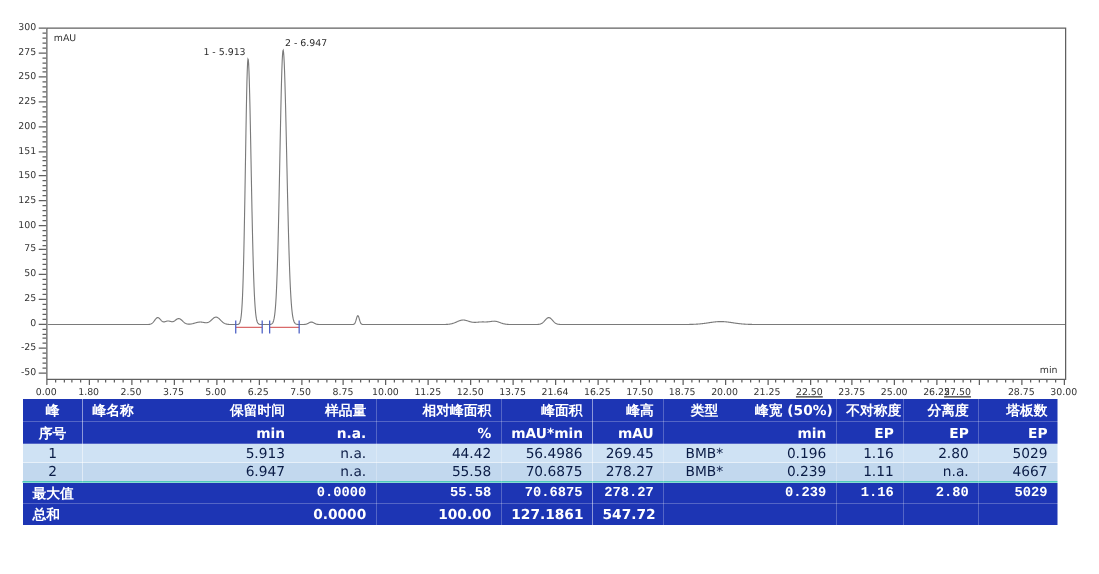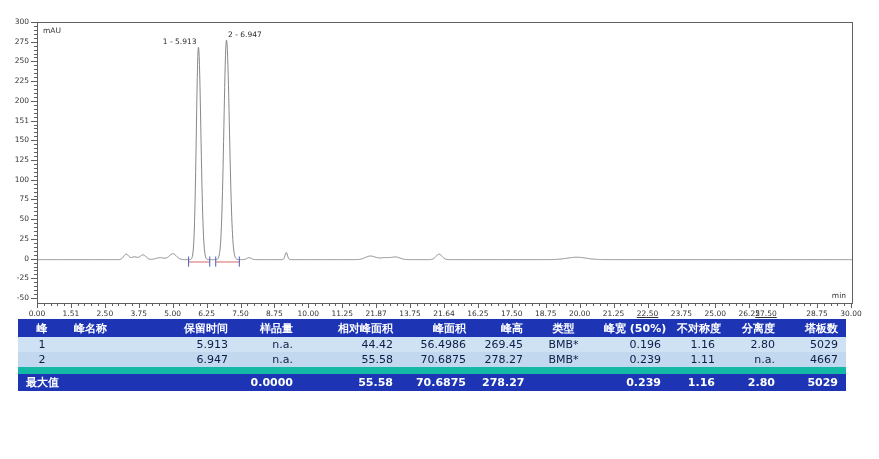--- a/index.html
+++ b/index.html
@@ -27,21 +27,21 @@
 
   
   .table-wrap { position:absolute; left:18px; top:319px; }
   table { border-collapse:collapse; table-layout:fixed; width:828px; }
   th, td { padding:0 8px; overflow:hidden; white-space:nowrap; font-size:11px; }
   thead th { background:#1d35b4; color:#ffffff; font-weight:bold; height:18px; }
   tbody td { color:#0b1c46; height:15px; }
   tr.row-a td { background:#cfe2f4; }
   tr.row-b td { background:#c2d8ee; }
   tr.sum td { background:#1d35b4; color:#ffffff; font-weight:bold; height:17px; }
-  tr.sum-first td { border-top:7px solid #14b8a6; }
+  tr.sum-first td { border-top:1px solid #14b8a6;font-family:Liberation Mono, monospace; }
 </style>
 </head>
 <body>
 
 <div class="screen">
 
 
   <div class="plot-frame">
     <svg id="plot-svg" width="814" height="280" viewBox="0 0 814 280">
         <polyline points="0.00,236.62 0.27,236.62 0.54,236.62 0.81,236.62 1.09,236.62 1.36,236.62 1.63,236.62 1.90,236.62 2.17,236.62 2.44,236.62 2.71,236.62 2.98,236.62 3.26,236.62 3.53,236.62 3.80,236.62 4.07,236.62 4.34,236.62 4.61,236.62 4.88,236.62 5.16,236.62 5.43,236.62 5.70,236.62 5.97,236.62 6.24,236.62 6.51,236.62 6.78,236.62 7.05,236.62 7.33,236.62 7.60,236.62 7.87,236.62 8.14,236.62 8.41,236.62 8.68,236.62 8.95,236.62 9.23,236.62 9.50,236.62 9.77,236.62 10.04,236.62 10.31,236.62 10.58,236.62 10.85,236.62 11.12,236.62 11.40,236.62 11.67,236.62 11.94,236.62 12.21,236.62 12.48,236.62 12.75,236.62 13.02,236.62 13.30,236.62 13.57,236.62 13.84,236.62 14.11,236.62 14.38,236.62 14.65,236.62 14.92,236.62 15.19,236.62 15.47,236.62 15.74,236.62 16.01,236.62 16.28,236.62 16.55,236.62 16.82,236.62 17.09,236.62 17.37,236.62 17.64,236.62 17.91,236.62 18.18,236.62 18.45,236.62 18.72,236.62 18.99,236.62 19.26,236.62 19.54,236.62 19.81,236.62 20.08,236.62 20.35,236.62 20.62,236.62 20.89,236.62 21.16,236.62 21.44,236.62 21.71,236.62 21.98,236.62 22.25,236.62 22.52,236.62 22.79,236.62 23.06,236.62 23.33,236.62 23.61,236.62 23.88,236.62 24.15,236.62 24.42,236.62 24.69,236.62 24.96,236.62 25.23,236.62 25.51,236.62 25.78,236.62 26.05,236.62 26.32,236.62 26.59,236.62 26.86,236.62 27.13,236.62 27.40,236.62 27.68,236.62 27.95,236.62 28.22,236.62 28.49,236.62 28.76,236.62 29.03,236.62 29.30,236.62 29.58,236.62 29.85,236.62 30.12,236.62 30.39,236.62 30.66,236.62 30.93,236.62 31.20,236.62 31.47,236.62 31.75,236.62 32.02,236.62 32.29,236.62 32.56,236.62 32.83,236.62 33.10,236.62 33.37,236.62 33.65,236.62 33.92,236.62 34.19,236.62 34.46,236.62 34.73,236.62 35.00,236.62 35.27,236.62 35.54,236.62 35.82,236.62 36.09,236.62 36.36,236.62 36.63,236.62 36.90,236.62 37.17,236.62 37.44,236.62 37.72,236.62 37.99,236.62 38.26,236.62 38.53,236.62 38.80,236.62 39.07,236.62 39.34,236.62 39.61,236.62 39.89,236.62 40.16,236.62 40.43,236.62 40.70,236.62 40.97,236.62 41.24,236.62 41.51,236.62 41.79,236.62 42.06,236.62 42.33,236.62 42.60,236.62 42.87,236.62 43.14,236.62 43.41,236.62 43.68,236.62 43.96,236.62 44.23,236.62 44.50,236.62 44.77,236.62 45.04,236.62 45.31,236.62 45.58,236.62 45.86,236.62 46.13,236.62 46.40,236.62 46.67,236.62 46.94,236.62 47.21,236.62 47.48,236.62 47.75,236.62 48.03,236.62 48.30,236.62 48.57,236.62 48.84,236.62 49.11,236.62 49.38,236.62 49.65,236.62 49.93,236.62 50.20,236.62 50.47,236.62 50.74,236.62 51.01,236.62 51.28,236.62 51.55,236.62 51.82,236.62 52.10,236.62 52.37,236.62 52.64,236.62 52.91,236.62 53.18,236.62 53.45,236.62 53.72,236.62 54.00,236.62 54.27,236.62 54.54,236.62 54.81,236.62 55.08,236.62 55.35,236.62 55.62,236.62 55.89,236.62 56.17,236.62 56.44,236.62 56.71,236.62 56.98,236.62 57.25,236.62 57.52,236.62 57.79,236.62 58.07,236.62 58.34,236.62 58.61,236.62 58.88,236.62 59.15,236.62 59.42,236.62 59.69,236.62 59.96,236.62 60.24,236.62 60.51,236.62 60.78,236.62 61.05,236.62 61.32,236.62 61.59,236.62 61.86,236.62 62.14,236.62 62.41,236.62 62.68,236.62 62.95,236.62 63.22,236.62 63.49,236.62 63.76,236.62 64.03,236.62 64.31,236.62 64.58,236.62 64.85,236.62 65.12,236.62 65.39,236.62 65.66,236.62 65.93,236.62 66.21,236.62 66.48,236.62 66.75,236.62 67.02,236.62 67.29,236.62 67.56,236.62 67.83,236.62 68.10,236.62 68.38,236.62 68.65,236.62 68.92,236.62 69.19,236.62 69.46,236.62 69.73,236.62 70.00,236.62 70.28,236.62 70.55,236.62 70.82,236.62 71.09,236.62 71.36,236.62 71.63,236.62 71.90,236.62 72.17,236.62 72.45,236.62 72.72,236.62 72.99,236.62 73.26,236.62 73.53,236.62 73.80,236.62 74.07,236.62 74.35,236.62 74.62,236.62 74.89,236.62 75.16,236.62 75.43,236.62 75.70,236.62 75.97,236.62 76.24,236.62 76.52,236.62 76.79,236.62 77.06,236.62 77.33,236.62 77.60,236.62 77.87,236.62 78.14,236.62 78.42,236.62 78.69,236.62 78.96,236.62 79.23,236.61 79.50,236.61 79.77,236.61 80.04,236.60 80.31,236.59 80.59,236.58 80.86,236.56 81.13,236.53 81.40,236.50 81.67,236.46 81.94,236.41 82.21,236.34 82.49,236.26 82.76,236.15 83.03,236.03 83.30,235.87 83.57,235.69 83.84,235.48 84.11,235.24 84.38,234.97 84.66,234.67 84.93,234.35 85.20,234.00 85.47,233.64 85.74,233.27 86.01,232.90 86.28,232.54 86.56,232.19 86.83,231.88 87.10,231.61 87.37,231.39 87.64,231.22 87.91,231.11 88.18,231.07 88.45,231.09 88.73,231.18 89.00,231.32 89.27,231.52 89.54,231.77 89.81,232.04 90.08,232.34 90.35,232.65 90.63,232.97 90.90,233.27 91.17,233.55 91.44,233.80 91.71,234.02 91.98,234.21 92.25,234.35 92.52,234.45 92.80,234.51 93.07,234.53 93.34,234.52 93.61,234.47 93.88,234.41 94.15,234.33 94.42,234.24 94.70,234.14 94.97,234.05 95.24,233.96 95.51,233.89 95.78,233.83 96.05,233.79 96.32,233.77 96.59,233.77 96.87,233.79 97.14,233.83 97.41,233.88 97.68,233.95 97.95,234.02 98.22,234.10 98.49,234.18 98.77,234.25 99.04,234.30 99.31,234.35 99.58,234.37 99.85,234.37 100.12,234.34 100.39,234.29 100.66,234.21 100.94,234.10 101.21,233.97 101.48,233.81 101.75,233.64 102.02,233.45 102.29,233.24 102.56,233.04 102.84,232.83 103.11,232.63 103.38,232.45 103.65,232.28 103.92,232.14 104.19,232.02 104.46,231.93 104.73,231.88 105.01,231.87 105.28,231.89 105.55,231.96 105.82,232.05 106.09,232.18 106.36,232.35 106.63,232.54 106.91,232.75 107.18,232.98 107.45,233.23 107.72,233.48 107.99,233.74 108.26,234.00 108.53,234.26 108.80,234.50 109.08,234.74 109.35,234.96 109.62,235.17 109.89,235.36 110.16,235.53 110.43,235.68 110.70,235.82 110.98,235.93 111.25,236.03 111.52,236.11 111.79,236.18 112.06,236.24 112.33,236.28 112.60,236.30 112.87,236.32 113.15,236.33 113.42,236.33 113.69,236.32 113.96,236.30 114.23,236.28 114.50,236.24 114.77,236.21 115.05,236.16 115.32,236.12 115.59,236.06 115.86,236.00 116.13,235.94 116.40,235.88 116.67,235.81 116.94,235.73 117.22,235.66 117.49,235.58 117.76,235.50 118.03,235.42 118.30,235.34 118.57,235.26 118.84,235.19 119.12,235.11 119.39,235.04 119.66,234.97 119.93,234.91 120.20,234.85 120.47,234.80 120.74,234.75 121.01,234.71 121.29,234.68 121.56,234.66 121.83,234.65 122.10,234.64 122.37,234.64 122.64,234.65 122.91,234.67 123.19,234.69 123.46,234.72 123.73,234.76 124.00,234.80 124.27,234.84 124.54,234.89 124.81,234.94 125.08,234.98 125.36,235.03 125.63,235.07 125.90,235.11 126.17,235.14 126.44,235.16 126.71,235.17 126.98,235.17 127.26,235.15 127.53,235.12 127.80,235.08 128.07,235.02 128.34,234.93 128.61,234.83 128.88,234.72 129.15,234.58 129.43,234.42 129.70,234.24 129.97,234.05 130.24,233.84 130.51,233.61 130.78,233.38 131.05,233.13 131.33,232.88 131.60,232.63 131.87,232.37 132.14,232.13 132.41,231.89 132.68,231.66 132.95,231.45 133.22,231.25 133.50,231.09 133.77,230.95 134.04,230.83 134.31,230.75 134.58,230.70 134.85,230.69 135.12,230.71 135.40,230.76 135.67,230.85 135.94,230.97 136.21,231.12 136.48,231.30 136.75,231.50 137.02,231.72 137.29,231.96 137.57,232.22 137.84,232.48 138.11,232.76 138.38,233.03 138.65,233.31 138.92,233.58 139.19,233.85 139.47,234.10 139.74,234.35 140.01,234.59 140.28,234.81 140.55,235.02 140.82,235.21 141.09,235.38 141.36,235.54 141.64,235.69 141.91,235.82 142.18,235.94 142.45,236.04 142.72,236.13 142.99,236.21 143.26,236.28 143.54,236.33 143.81,236.38 144.08,236.43 144.35,236.46 144.62,236.49 144.89,236.52 145.16,236.54 145.43,236.55 145.71,236.57 145.98,236.58 146.25,236.59 146.52,236.59 146.79,236.60 147.06,236.60 147.33,236.61 147.61,236.61 147.88,236.61 148.15,236.61 148.42,236.62 148.69,236.62 148.96,236.62 149.23,236.62 149.50,236.62 149.78,236.62 150.05,236.62 150.32,236.62 150.59,236.62 150.86,236.61 151.13,236.61 151.40,236.60 151.68,236.59 151.95,236.56 152.22,236.53 152.49,236.47 152.76,236.37 153.03,236.22 153.30,235.99 153.57,235.65 153.85,235.15 154.12,234.42 154.39,233.39 154.66,231.96 154.93,230.00 155.20,227.38 155.47,223.94 155.75,219.51 156.02,213.92 156.29,207.00 156.56,198.62 156.83,188.68 157.10,177.15 157.37,164.08 157.64,149.61 157.92,134.01 158.19,117.62 158.46,100.92 158.73,84.46 159.00,68.85 159.27,54.73 159.54,42.71 159.82,33.35 160.09,27.10 160.36,24.26 160.63,24.75 160.90,27.90 161.17,33.57 161.44,41.54 161.71,51.53 161.99,63.19 162.26,76.13 162.53,89.96 162.80,104.26 163.07,118.65 163.34,132.78 163.61,146.36 163.89,159.14 164.16,170.94 164.43,181.63 164.70,191.15 164.97,199.49 165.24,206.68 165.51,212.78 165.78,217.87 166.06,222.06 166.33,225.45 166.60,228.16 166.87,230.29 167.14,231.94 167.41,233.21 167.68,234.16 167.96,234.87 168.23,235.39 168.50,235.77 168.77,236.04 169.04,236.22 169.31,236.36 169.58,236.45 169.85,236.51 170.13,236.55 170.40,236.57 170.67,236.59 170.94,236.60 171.21,236.61 171.48,236.61 171.75,236.62 172.03,236.62 172.30,236.62 172.57,236.62 172.84,236.62 173.11,236.62 173.38,236.62 173.65,236.62 173.92,236.62 174.20,236.62 174.47,236.62 174.74,236.62 175.01,236.62 175.28,236.62 175.55,236.62 175.82,236.62 176.10,236.62 176.37,236.62 176.64,236.61 176.91,236.61 177.18,236.60 177.45,236.59 177.72,236.58 177.99,236.55 178.27,236.52 178.54,236.47 178.81,236.40 179.08,236.29 179.35,236.14 179.62,235.94 179.89,235.66 180.17,235.27 180.44,234.75 180.71,234.06 180.98,233.14 181.25,231.96 181.52,230.43 181.79,228.49 182.06,226.06 182.34,223.06 182.61,219.38 182.88,214.94 183.15,209.65 183.42,203.43 183.69,196.22 183.96,187.97 184.24,178.67 184.51,168.32 184.78,157.00 185.05,144.79 185.32,131.85 185.59,118.38 185.86,104.60 186.13,90.80 186.41,77.29 186.68,64.40 186.95,52.47 187.22,41.83 187.49,32.79 187.76,25.62 188.03,20.54 188.31,17.72 188.58,17.23 188.85,18.76 189.12,22.17 189.39,27.37 189.66,34.23 189.93,42.57 190.20,52.20 190.48,62.87 190.75,74.36 191.02,86.41 191.29,98.78 191.56,111.24 191.83,123.56 192.10,135.57 192.38,147.08 192.65,157.98 192.92,168.16 193.19,177.54 193.46,186.07 193.73,193.76 194.00,200.59 194.27,206.60 194.55,211.82 194.82,216.32 195.09,220.14 195.36,223.36 195.63,226.05 195.90,228.26 196.17,230.07 196.45,231.53 196.72,232.70 196.99,233.63 197.26,234.36 197.53,234.92 197.80,235.36 198.07,235.69 198.34,235.94 198.62,236.13 198.89,236.27 199.16,236.37 199.43,236.44 199.70,236.50 199.97,236.53 200.24,236.56 200.52,236.58 200.79,236.59 201.06,236.60 201.33,236.61 201.60,236.61 201.87,236.61 202.14,236.62 202.41,236.62 202.69,236.62 202.96,236.62 203.23,236.62 203.50,236.62 203.77,236.61 204.04,236.61 204.31,236.60 204.59,236.60 204.86,236.59 205.13,236.57 205.40,236.56 205.67,236.53 205.94,236.50 206.21,236.46 206.48,236.41 206.76,236.35 207.03,236.28 207.30,236.19 207.57,236.09 207.84,235.98 208.11,235.85 208.38,235.72 208.66,235.57 208.93,235.42 209.20,235.28 209.47,235.13 209.74,235.00 210.01,234.88 210.28,234.78 210.55,234.71 210.83,234.66 211.10,234.65 211.37,234.66 211.64,234.71 211.91,234.78 212.18,234.88 212.45,235.00 212.73,235.13 213.00,235.28 213.27,235.42 213.54,235.57 213.81,235.72 214.08,235.85 214.35,235.98 214.62,236.09 214.90,236.19 215.17,236.28 215.44,236.35 215.71,236.41 215.98,236.46 216.25,236.50 216.52,236.53 216.80,236.56 217.07,236.57 217.34,236.59 217.61,236.60 217.88,236.60 218.15,236.61 218.42,236.61 218.69,236.62 218.97,236.62 219.24,236.62 219.51,236.62 219.78,236.62 220.05,236.62 220.32,236.62 220.59,236.62 220.87,236.62 221.14,236.62 221.41,236.62 221.68,236.62 221.95,236.62 222.22,236.62 222.49,236.62 222.76,236.62 223.04,236.62 223.31,236.62 223.58,236.62 223.85,236.62 224.12,236.62 224.39,236.62 224.66,236.62 224.94,236.62 225.21,236.62 225.48,236.62 225.75,236.62 226.02,236.62 226.29,236.62 226.56,236.62 226.83,236.62 227.11,236.62 227.38,236.62 227.65,236.62 227.92,236.62 228.19,236.62 228.46,236.62 228.73,236.62 229.01,236.62 229.28,236.62 229.55,236.62 229.82,236.62 230.09,236.62 230.36,236.62 230.63,236.62 230.90,236.62 231.18,236.62 231.45,236.62 231.72,236.62 231.99,236.62 232.26,236.62 232.53,236.62 232.80,236.62 233.08,236.62 233.35,236.62 233.62,236.62 233.89,236.62 234.16,236.62 234.43,236.62 234.70,236.62 234.97,236.62 235.25,236.62 235.52,236.62 235.79,236.62 236.06,236.62 236.33,236.62 236.60,236.62 236.87,236.62 237.15,236.62 237.42,236.62 237.69,236.62 237.96,236.62 238.23,236.62 238.50,236.62 238.77,236.62 239.04,236.62 239.32,236.62 239.59,236.62 239.86,236.62 240.13,236.62 240.40,236.62 240.67,236.62 240.94,236.62 241.22,236.62 241.49,236.62 241.76,236.62 242.03,236.62 242.30,236.62 242.57,236.62 242.84,236.62 243.11,236.62 243.39,236.62 243.66,236.61 243.93,236.61 244.20,236.59 244.47,236.56 244.74,236.51 245.01,236.42 245.29,236.26 245.56,236.02 245.83,235.66 246.10,235.16 246.37,234.50 246.64,233.70 246.91,232.79 247.18,231.84 247.46,230.94 247.73,230.19 248.00,229.69 248.27,229.52 248.54,229.69 248.81,230.19 249.08,230.94 249.36,231.84 249.63,232.79 249.90,233.70 250.17,234.50 250.44,235.16 250.71,235.66 250.98,236.02 251.25,236.26 251.53,236.42 251.80,236.51 252.07,236.56 252.34,236.59 252.61,236.61 252.88,236.61 253.15,236.62 253.43,236.62 253.70,236.62 253.97,236.62 254.24,236.62 254.51,236.62 254.78,236.62 255.05,236.62 255.32,236.62 255.60,236.62 255.87,236.62 256.14,236.62 256.41,236.62 256.68,236.62 256.95,236.62 257.22,236.62 257.50,236.62 257.77,236.62 258.04,236.62 258.31,236.62 258.58,236.62 258.85,236.62 259.12,236.62 259.39,236.62 259.67,236.62 259.94,236.62 260.21,236.62 260.48,236.62 260.75,236.62 261.02,236.62 261.29,236.62 261.57,236.62 261.84,236.62 262.11,236.62 262.38,236.62 262.65,236.62 262.92,236.62 263.19,236.62 263.46,236.62 263.74,236.62 264.01,236.62 264.28,236.62 264.55,236.62 264.82,236.62 265.09,236.62 265.36,236.62 265.64,236.62 265.91,236.62 266.18,236.62 266.45,236.62 266.72,236.62 266.99,236.62 267.26,236.62 267.53,236.62 267.81,236.62 268.08,236.62 268.35,236.62 268.62,236.62 268.89,236.62 269.16,236.62 269.43,236.62 269.71,236.62 269.98,236.62 270.25,236.62 270.52,236.62 270.79,236.62 271.06,236.62 271.33,236.62 271.60,236.62 271.88,236.62 272.15,236.62 272.42,236.62 272.69,236.62 272.96,236.62 273.23,236.62 273.50,236.62 273.78,236.62 274.05,236.62 274.32,236.62 274.59,236.62 274.86,236.62 275.13,236.62 275.40,236.62 275.67,236.62 275.95,236.62 276.22,236.62 276.49,236.62 276.76,236.62 277.03,236.62 277.30,236.62 277.57,236.62 277.85,236.62 278.12,236.62 278.39,236.62 278.66,236.62 278.93,236.62 279.20,236.62 279.47,236.62 279.74,236.62 280.02,236.62 280.29,236.62 280.56,236.62 280.83,236.62 281.10,236.62 281.37,236.62 281.64,236.62 281.92,236.62 282.19,236.62 282.46,236.62 282.73,236.62 283.00,236.62 283.27,236.62 283.54,236.62 283.81,236.62 284.09,236.62 284.36,236.62 284.63,236.62 284.90,236.62 285.17,236.62 285.44,236.62 285.71,236.62 285.99,236.62 286.26,236.62 286.53,236.62 286.80,236.62 287.07,236.62 287.34,236.62 287.61,236.62 287.88,236.62 288.16,236.62 288.43,236.62 288.70,236.62 288.97,236.62 289.24,236.62 289.51,236.62 289.78,236.62 290.06,236.62 290.33,236.62 290.60,236.62 290.87,236.62 291.14,236.62 291.41,236.62 291.68,236.62 291.95,236.62 292.23,236.62 292.50,236.62 292.77,236.62 293.04,236.62 293.31,236.62 293.58,236.62 293.85,236.62 294.13,236.62 294.40,236.62 294.67,236.62 294.94,236.62 295.21,236.62 295.48,236.62 295.75,236.62 296.02,236.62 296.30,236.62 296.57,236.62 296.84,236.62 297.11,236.62 297.38,236.62 297.65,236.62 297.92,236.62 298.20,236.62 298.47,236.62 298.74,236.62 299.01,236.62 299.28,236.62 299.55,236.62 299.82,236.62 300.09,236.62 300.37,236.62 300.64,236.62 300.91,236.62 301.18,236.62 301.45,236.62 301.72,236.62 301.99,236.62 302.27,236.62 302.54,236.62 302.81,236.62 303.08,236.62 303.35,236.62 303.62,236.62 303.89,236.62 304.16,236.62 304.44,236.62 304.71,236.62 304.98,236.62 305.25,236.62 305.52,236.62 305.79,236.62 306.06,236.62 306.34,236.62 306.61,236.62 306.88,236.62 307.15,236.62 307.42,236.62 307.69,236.62 307.96,236.62 308.23,236.62 308.51,236.62 308.78,236.62 309.05,236.62 309.32,236.62 309.59,236.62 309.86,236.62 310.13,236.62 310.41,236.62 310.68,236.62 310.95,236.62 311.22,236.62 311.49,236.62 311.76,236.62 312.03,236.62 312.30,236.62 312.58,236.62 312.85,236.62 313.12,236.62 313.39,236.62 313.66,236.62 313.93,236.62 314.20,236.62 314.48,236.62 314.75,236.61 315.02,236.61 315.29,236.61 315.56,236.61 315.83,236.61 316.10,236.61 316.37,236.60 316.65,236.60 316.92,236.60 317.19,236.59 317.46,236.59 317.73,236.58 318.00,236.57 318.27,236.57 318.55,236.56 318.82,236.54 319.09,236.53 319.36,236.52 319.63,236.50 319.90,236.48 320.17,236.46 320.44,236.44 320.72,236.42 320.99,236.39 321.26,236.35 321.53,236.32 321.80,236.28 322.07,236.24 322.34,236.19 322.62,236.14 322.89,236.08 323.16,236.02 323.43,235.96 323.70,235.89 323.97,235.81 324.24,235.73 324.51,235.65 324.79,235.56 325.06,235.47 325.33,235.37 325.60,235.27 325.87,235.16 326.14,235.05 326.41,234.94 326.69,234.82 326.96,234.70 327.23,234.58 327.50,234.46 327.77,234.34 328.04,234.23 328.31,234.11 328.58,233.99 328.86,233.88 329.13,233.77 329.40,233.67 329.67,233.57 329.94,233.48 330.21,233.39 330.48,233.31 330.76,233.24 331.03,233.18 331.30,233.13 331.57,233.09 331.84,233.06 332.11,233.04 332.38,233.03 332.65,233.02 332.93,233.03 333.20,233.05 333.47,233.08 333.74,233.12 334.01,233.16 334.28,233.22 334.55,233.28 334.83,233.35 335.10,233.42 335.37,233.50 335.64,233.58 335.91,233.67 336.18,233.76 336.45,233.84 336.72,233.93 337.00,234.02 337.27,234.11 337.54,234.20 337.81,234.28 338.08,234.36 338.35,234.43 338.62,234.50 338.90,234.57 339.17,234.63 339.44,234.68 339.71,234.73 339.98,234.77 340.25,234.80 340.52,234.83 340.79,234.85 341.07,234.87 341.34,234.88 341.61,234.89 341.88,234.89 342.15,234.88 342.42,234.87 342.69,234.86 342.97,234.85 343.24,234.83 343.51,234.81 343.78,234.79 344.05,234.76 344.32,234.74 344.59,234.71 344.86,234.69 345.14,234.67 345.41,234.65 345.68,234.63 345.95,234.61 346.22,234.59 346.49,234.58 346.76,234.56 347.04,234.55 347.31,234.55 347.58,234.54 347.85,234.54 348.12,234.54 348.39,234.54 348.66,234.54 348.93,234.54 349.21,234.55 349.48,234.55 349.75,234.55 350.02,234.55 350.29,234.56 350.56,234.55 350.83,234.55 351.11,234.55 351.38,234.54 351.65,234.53 351.92,234.51 352.19,234.50 352.46,234.48 352.73,234.45 353.00,234.42 353.28,234.39 353.55,234.36 353.82,234.32 354.09,234.28 354.36,234.24 354.63,234.20 354.90,234.16 355.18,234.12 355.45,234.08 355.72,234.05 355.99,234.02 356.26,233.99 356.53,233.97 356.80,233.95 357.07,233.95 357.35,233.94 357.62,233.95 357.89,233.96 358.16,233.99 358.43,234.02 358.70,234.06 358.97,234.10 359.25,234.16 359.52,234.22 359.79,234.30 360.06,234.37 360.33,234.46 360.60,234.55 360.87,234.64 361.14,234.74 361.42,234.83 361.69,234.94 361.96,235.04 362.23,235.14 362.50,235.24 362.77,235.34 363.04,235.44 363.32,235.53 363.59,235.63 363.86,235.71 364.13,235.80 364.40,235.88 364.67,235.95 364.94,236.02 365.21,236.08 365.49,236.14 365.76,236.20 366.03,236.25 366.30,236.30 366.57,236.34 366.84,236.37 367.11,236.41 367.39,236.44 367.66,236.46 367.93,236.49 368.20,236.51 368.47,236.52 368.74,236.54 369.01,236.55 369.28,236.56 369.56,236.57 369.83,236.58 370.10,236.59 370.37,236.59 370.64,236.60 370.91,236.60 371.18,236.61 371.46,236.61 371.73,236.61 372.00,236.61 372.27,236.61 372.54,236.62 372.81,236.62 373.08,236.62 373.35,236.62 373.63,236.62 373.90,236.62 374.17,236.62 374.44,236.62 374.71,236.62 374.98,236.62 375.25,236.62 375.53,236.62 375.80,236.62 376.07,236.62 376.34,236.62 376.61,236.62 376.88,236.62 377.15,236.62 377.42,236.62 377.70,236.62 377.97,236.62 378.24,236.62 378.51,236.62 378.78,236.62 379.05,236.62 379.32,236.62 379.60,236.62 379.87,236.62 380.14,236.62 380.41,236.62 380.68,236.62 380.95,236.62 381.22,236.62 381.49,236.62 381.77,236.62 382.04,236.62 382.31,236.62 382.58,236.62 382.85,236.62 383.12,236.62 383.39,236.62 383.67,236.62 383.94,236.62 384.21,236.62 384.48,236.62 384.75,236.62 385.02,236.62 385.29,236.62 385.56,236.62 385.84,236.62 386.11,236.62 386.38,236.62 386.65,236.62 386.92,236.62 387.19,236.62 387.46,236.62 387.74,236.62 388.01,236.62 388.28,236.62 388.55,236.62 388.82,236.62 389.09,236.62 389.36,236.62 389.63,236.62 389.91,236.61 390.18,236.61 390.45,236.61 390.72,236.61 390.99,236.60 391.26,236.59 391.53,236.58 391.81,236.57 392.08,236.56 392.35,236.54 392.62,236.52 392.89,236.49 393.16,236.45 393.43,236.40 393.70,236.35 393.98,236.28 394.25,236.20 394.52,236.11 394.79,236.00 395.06,235.87 395.33,235.73 395.60,235.56 395.88,235.38 396.15,235.17 396.42,234.95 396.69,234.70 396.96,234.44 397.23,234.16 397.50,233.87 397.77,233.57 398.05,233.27 398.32,232.97 398.59,232.67 398.86,232.38 399.13,232.11 399.40,231.86 399.67,231.64 399.95,231.45 400.22,231.30 400.49,231.19 400.76,231.12 401.03,231.10 401.30,231.12 401.57,231.19 401.84,231.30 402.12,231.45 402.39,231.64 402.66,231.86 402.93,232.11 403.20,232.38 403.47,232.67 403.74,232.97 404.02,233.27 404.29,233.57 404.56,233.87 404.83,234.16 405.10,234.44 405.37,234.70 405.64,234.95 405.91,235.17 406.19,235.38 406.46,235.56 406.73,235.73 407.00,235.87 407.27,236.00 407.54,236.11 407.81,236.20 408.09,236.28 408.36,236.35 408.63,236.40 408.90,236.45 409.17,236.49 409.44,236.52 409.71,236.54 409.98,236.56 410.26,236.57 410.53,236.58 410.80,236.59 411.07,236.60 411.34,236.61 411.61,236.61 411.88,236.61 412.16,236.61 412.43,236.62 412.70,236.62 412.97,236.62 413.24,236.62 413.51,236.62 413.78,236.62 414.05,236.62 414.33,236.62 414.60,236.62 414.87,236.62 415.14,236.62 415.41,236.62 415.68,236.62 415.95,236.62 416.23,236.62 416.50,236.62 416.77,236.62 417.04,236.62 417.31,236.62 417.58,236.62 417.85,236.62 418.12,236.62 418.40,236.62 418.67,236.62 418.94,236.62 419.21,236.62 419.48,236.62 419.75,236.62 420.02,236.62 420.30,236.62 420.57,236.62 420.84,236.62 421.11,236.62 421.38,236.62 421.65,236.62 421.92,236.62 422.19,236.62 422.47,236.62 422.74,236.62 423.01,236.62 423.28,236.62 423.55,236.62 423.82,236.62 424.09,236.62 424.37,236.62 424.64,236.62 424.91,236.62 425.18,236.62 425.45,236.62 425.72,236.62 425.99,236.62 426.26,236.62 426.54,236.62 426.81,236.62 427.08,236.62 427.35,236.62 427.62,236.62 427.89,236.62 428.16,236.62 428.44,236.62 428.71,236.62 428.98,236.62 429.25,236.62 429.52,236.62 429.79,236.62 430.06,236.62 430.33,236.62 430.61,236.62 430.88,236.62 431.15,236.62 431.42,236.62 431.69,236.62 431.96,236.62 432.23,236.62 432.51,236.62 432.78,236.62 433.05,236.62 433.32,236.62 433.59,236.62 433.86,236.62 434.13,236.62 434.40,236.62 434.68,236.62 434.95,236.62 435.22,236.62 435.49,236.62 435.76,236.62 436.03,236.62 436.30,236.62 436.58,236.62 436.85,236.62 437.12,236.62 437.39,236.62 437.66,236.62 437.93,236.62 438.20,236.62 438.47,236.62 438.75,236.62 439.02,236.62 439.29,236.62 439.56,236.62 439.83,236.62 440.10,236.62 440.37,236.62 440.65,236.62 440.92,236.62 441.19,236.62 441.46,236.62 441.73,236.62 442.00,236.62 442.27,236.62 442.54,236.62 442.82,236.62 443.09,236.62 443.36,236.62 443.63,236.62 443.90,236.62 444.17,236.62 444.44,236.62 444.72,236.62 444.99,236.62 445.26,236.62 445.53,236.62 445.80,236.62 446.07,236.62 446.34,236.62 446.61,236.62 446.89,236.62 447.16,236.62 447.43,236.62 447.70,236.62 447.97,236.62 448.24,236.62 448.51,236.62 448.79,236.62 449.06,236.62 449.33,236.62 449.60,236.62 449.87,236.62 450.14,236.62 450.41,236.62 450.68,236.62 450.96,236.62 451.23,236.62 451.50,236.62 451.77,236.62 452.04,236.62 452.31,236.62 452.58,236.62 452.86,236.62 453.13,236.62 453.40,236.62 453.67,236.62 453.94,236.62 454.21,236.62 454.48,236.62 454.75,236.62 455.03,236.62 455.30,236.62 455.57,236.62 455.84,236.62 456.11,236.62 456.38,236.62 456.65,236.62 456.93,236.62 457.20,236.62 457.47,236.62 457.74,236.62 458.01,236.62 458.28,236.62 458.55,236.62 458.82,236.62 459.10,236.62 459.37,236.62 459.64,236.62 459.91,236.62 460.18,236.62 460.45,236.62 460.72,236.62 461.00,236.62 461.27,236.62 461.54,236.62 461.81,236.62 462.08,236.62 462.35,236.62 462.62,236.62 462.89,236.62 463.17,236.62 463.44,236.62 463.71,236.62 463.98,236.62 464.25,236.62 464.52,236.62 464.79,236.62 465.07,236.62 465.34,236.62 465.61,236.62 465.88,236.62 466.15,236.62 466.42,236.62 466.69,236.62 466.96,236.62 467.24,236.62 467.51,236.62 467.78,236.62 468.05,236.62 468.32,236.62 468.59,236.62 468.86,236.62 469.14,236.62 469.41,236.62 469.68,236.62 469.95,236.62 470.22,236.62 470.49,236.62 470.76,236.62 471.03,236.62 471.31,236.62 471.58,236.62 471.85,236.62 472.12,236.62 472.39,236.62 472.66,236.62 472.93,236.62 473.21,236.62 473.48,236.62 473.75,236.62 474.02,236.62 474.29,236.62 474.56,236.62 474.83,236.62 475.10,236.62 475.38,236.62 475.65,236.62 475.92,236.62 476.19,236.62 476.46,236.62 476.73,236.62 477.00,236.62 477.28,236.62 477.55,236.62 477.82,236.62 478.09,236.62 478.36,236.62 478.63,236.62 478.90,236.62 479.17,236.62 479.45,236.62 479.72,236.62 479.99,236.62 480.26,236.62 480.53,236.62 480.80,236.62 481.07,236.62 481.35,236.62 481.62,236.62 481.89,236.62 482.16,236.62 482.43,236.62 482.70,236.62 482.97,236.62 483.24,236.62 483.52,236.62 483.79,236.62 484.06,236.62 484.33,236.62 484.60,236.62 484.87,236.62 485.14,236.62 485.42,236.62 485.69,236.62 485.96,236.62 486.23,236.62 486.50,236.62 486.77,236.62 487.04,236.62 487.31,236.62 487.59,236.62 487.86,236.62 488.13,236.62 488.40,236.62 488.67,236.62 488.94,236.62 489.21,236.62 489.49,236.62 489.76,236.62 490.03,236.62 490.30,236.62 490.57,236.62 490.84,236.62 491.11,236.62 491.38,236.62 491.66,236.62 491.93,236.62 492.20,236.62 492.47,236.62 492.74,236.62 493.01,236.62 493.28,236.62 493.56,236.62 493.83,236.62 494.10,236.62 494.37,236.62 494.64,236.62 494.91,236.62 495.18,236.62 495.45,236.62 495.73,236.62 496.00,236.62 496.27,236.62 496.54,236.62 496.81,236.62 497.08,236.62 497.35,236.62 497.63,236.62 497.90,236.62 498.17,236.62 498.44,236.62 498.71,236.62 498.98,236.62 499.25,236.62 499.52,236.62 499.80,236.62 500.07,236.62 500.34,236.62 500.61,236.62 500.88,236.62 501.15,236.62 501.42,236.62 501.70,236.62 501.97,236.62 502.24,236.62 502.51,236.62 502.78,236.62 503.05,236.62 503.32,236.62 503.59,236.62 503.87,236.62 504.14,236.62 504.41,236.62 504.68,236.62 504.95,236.62 505.22,236.61 505.49,236.61 505.77,236.61 506.04,236.61 506.31,236.61 506.58,236.61 506.85,236.61 507.12,236.61 507.39,236.61 507.66,236.61 507.94,236.61 508.21,236.61 508.48,236.60 508.75,236.60 509.02,236.60 509.29,236.60 509.56,236.60 509.84,236.60 510.11,236.59 510.38,236.59 510.65,236.59 510.92,236.59 511.19,236.58 511.46,236.58 511.73,236.58 512.01,236.57 512.28,236.57 512.55,236.56 512.82,236.56 513.09,236.56 513.36,236.55 513.63,236.54 513.91,236.54 514.18,236.53 514.45,236.53 514.72,236.52 514.99,236.51 515.26,236.50 515.53,236.50 515.80,236.49 516.08,236.48 516.35,236.47 516.62,236.46 516.89,236.45 517.16,236.43 517.43,236.42 517.70,236.41 517.98,236.40 518.25,236.38 518.52,236.37 518.79,236.35 519.06,236.33 519.33,236.32 519.60,236.30 519.87,236.28 520.15,236.26 520.42,236.24 520.69,236.22 520.96,236.20 521.23,236.18 521.50,236.15 521.77,236.13 522.05,236.10 522.32,236.08 522.59,236.05 522.86,236.02 523.13,235.99 523.40,235.96 523.67,235.93 523.94,235.90 524.22,235.87 524.49,235.83 524.76,235.80 525.03,235.77 525.30,235.73 525.57,235.70 525.84,235.66 526.12,235.62 526.39,235.58 526.66,235.55 526.93,235.51 527.20,235.47 527.47,235.43 527.74,235.39 528.01,235.35 528.29,235.31 528.56,235.27 528.83,235.23 529.10,235.18 529.37,235.14 529.64,235.10 529.91,235.06 530.19,235.02 530.46,234.98 530.73,234.94 531.00,234.90 531.27,234.86 531.54,234.82 531.81,234.79 532.08,234.75 532.36,234.71 532.63,234.68 532.90,234.64 533.17,234.61 533.44,234.58 533.71,234.55 533.98,234.52 534.26,234.49 534.53,234.46 534.80,234.44 535.07,234.41 535.34,234.39 535.61,234.37 535.88,234.35 536.15,234.33 536.43,234.31 536.70,234.30 536.97,234.29 537.24,234.28 537.51,234.27 537.78,234.26 538.05,234.26 538.33,234.25 538.60,234.25 538.87,234.25 539.14,234.26 539.41,234.26 539.68,234.27 539.95,234.28 540.22,234.29 540.50,234.30 540.77,234.31 541.04,234.33 541.31,234.35 541.58,234.37 541.85,234.39 542.12,234.41 542.40,234.44 542.67,234.46 542.94,234.49 543.21,234.52 543.48,234.55 543.75,234.58 544.02,234.61 544.29,234.64 544.57,234.68 544.84,234.71 545.11,234.75 545.38,234.79 545.65,234.82 545.92,234.86 546.19,234.90 546.47,234.94 546.74,234.98 547.01,235.02 547.28,235.06 547.55,235.10 547.82,235.14 548.09,235.18 548.36,235.23 548.64,235.27 548.91,235.31 549.18,235.35 549.45,235.39 549.72,235.43 549.99,235.47 550.26,235.51 550.54,235.55 550.81,235.58 551.08,235.62 551.35,235.66 551.62,235.70 551.89,235.73 552.16,235.77 552.43,235.80 552.71,235.83 552.98,235.87 553.25,235.90 553.52,235.93 553.79,235.96 554.06,235.99 554.33,236.02 554.61,236.05 554.88,236.08 555.15,236.10 555.42,236.13 555.69,236.15 555.96,236.18 556.23,236.20 556.50,236.22 556.78,236.24 557.05,236.26 557.32,236.28 557.59,236.30 557.86,236.32 558.13,236.33 558.40,236.35 558.68,236.37 558.95,236.38 559.22,236.40 559.49,236.41 559.76,236.42 560.03,236.43 560.30,236.45 560.57,236.46 560.85,236.47 561.12,236.48 561.39,236.49 561.66,236.50 561.93,236.50 562.20,236.51 562.47,236.52 562.75,236.53 563.02,236.53 563.29,236.54 563.56,236.54 563.83,236.55 564.10,236.56 564.37,236.56 564.64,236.56 564.92,236.57 565.19,236.57 565.46,236.58 565.73,236.58 566.00,236.58 566.27,236.59 566.54,236.59 566.82,236.59 567.09,236.59 567.36,236.60 567.63,236.60 567.90,236.60 568.17,236.60 568.44,236.60 568.71,236.60 568.99,236.61 569.26,236.61 569.53,236.61 569.80,236.61 570.07,236.61 570.34,236.61 570.61,236.61 570.89,236.61 571.16,236.61 571.43,236.61 571.70,236.61 571.97,236.61 572.24,236.62 572.51,236.62 572.78,236.62 573.06,236.62 573.33,236.62 573.60,236.62 573.87,236.62 574.14,236.62 574.41,236.62 574.68,236.62 574.96,236.62 575.23,236.62 575.50,236.62 575.77,236.62 576.04,236.62 576.31,236.62 576.58,236.62 576.85,236.62 577.13,236.62 577.40,236.62 577.67,236.62 577.94,236.62 578.21,236.62 578.48,236.62 578.75,236.62 579.03,236.62 579.30,236.62 579.57,236.62 579.84,236.62 580.11,236.62 580.38,236.62 580.65,236.62 580.92,236.62 581.20,236.62 581.47,236.62 581.74,236.62 582.01,236.62 582.28,236.62 582.55,236.62 582.82,236.62 583.10,236.62 583.37,236.62 583.64,236.62 583.91,236.62 584.18,236.62 584.45,236.62 584.72,236.62 584.99,236.62 585.27,236.62 585.54,236.62 585.81,236.62 586.08,236.62 586.35,236.62 586.62,236.62 586.89,236.62 587.17,236.62 587.44,236.62 587.71,236.62 587.98,236.62 588.25,236.62 588.52,236.62 588.79,236.62 589.06,236.62 589.34,236.62 589.61,236.62 589.88,236.62 590.15,236.62 590.42,236.62 590.69,236.62 590.96,236.62 591.24,236.62 591.51,236.62 591.78,236.62 592.05,236.62 592.32,236.62 592.59,236.62 592.86,236.62 593.13,236.62 593.41,236.62 593.68,236.62 593.95,236.62 594.22,236.62 594.49,236.62 594.76,236.62 595.03,236.62 595.31,236.62 595.58,236.62 595.85,236.62 596.12,236.62 596.39,236.62 596.66,236.62 596.93,236.62 597.20,236.62 597.48,236.62 597.75,236.62 598.02,236.62 598.29,236.62 598.56,236.62 598.83,236.62 599.10,236.62 599.38,236.62 599.65,236.62 599.92,236.62 600.19,236.62 600.46,236.62 600.73,236.62 601.00,236.62 601.27,236.62 601.55,236.62 601.82,236.62 602.09,236.62 602.36,236.62 602.63,236.62 602.90,236.62 603.17,236.62 603.45,236.62 603.72,236.62 603.99,236.62 604.26,236.62 604.53,236.62 604.80,236.62 605.07,236.62 605.34,236.62 605.62,236.62 605.89,236.62 606.16,236.62 606.43,236.62 606.70,236.62 606.97,236.62 607.24,236.62 607.52,236.62 607.79,236.62 608.06,236.62 608.33,236.62 608.60,236.62 608.87,236.62 609.14,236.62 609.41,236.62 609.69,236.62 609.96,236.62 610.23,236.62 610.50,236.62 610.77,236.62 611.04,236.62 611.31,236.62 611.59,236.62 611.86,236.62 612.13,236.62 612.40,236.62 612.67,236.62 612.94,236.62 613.21,236.62 613.48,236.62 613.76,236.62 614.03,236.62 614.30,236.62 614.57,236.62 614.84,236.62 615.11,236.62 615.38,236.62 615.66,236.62 615.93,236.62 616.20,236.62 616.47,236.62 616.74,236.62 617.01,236.62 617.28,236.62 617.55,236.62 617.83,236.62 618.10,236.62 618.37,236.62 618.64,236.62 618.91,236.62 619.18,236.62 619.45,236.62 619.73,236.62 620.00,236.62 620.27,236.62 620.54,236.62 620.81,236.62 621.08,236.62 621.35,236.62 621.62,236.62 621.90,236.62 622.17,236.62 622.44,236.62 622.71,236.62 622.98,236.62 623.25,236.62 623.52,236.62 623.80,236.62 624.07,236.62 624.34,236.62 624.61,236.62 624.88,236.62 625.15,236.62 625.42,236.62 625.69,236.62 625.97,236.62 626.24,236.62 626.51,236.62 626.78,236.62 627.05,236.62 627.32,236.62 627.59,236.62 627.87,236.62 628.14,236.62 628.41,236.62 628.68,236.62 628.95,236.62 629.22,236.62 629.49,236.62 629.76,236.62 630.04,236.62 630.31,236.62 630.58,236.62 630.85,236.62 631.12,236.62 631.39,236.62 631.66,236.62 631.94,236.62 632.21,236.62 632.48,236.62 632.75,236.62 633.02,236.62 633.29,236.62 633.56,236.62 633.83,236.62 634.11,236.62 634.38,236.62 634.65,236.62 634.92,236.62 635.19,236.62 635.46,236.62 635.73,236.62 636.01,236.62 636.28,236.62 636.55,236.62 636.82,236.62 637.09,236.62 637.36,236.62 637.63,236.62 637.90,236.62 638.18,236.62 638.45,236.62 638.72,236.62 638.99,236.62 639.26,236.62 639.53,236.62 639.80,236.62 640.08,236.62 640.35,236.62 640.62,236.62 640.89,236.62 641.16,236.62 641.43,236.62 641.70,236.62 641.97,236.62 642.25,236.62 642.52,236.62 642.79,236.62 643.06,236.62 643.33,236.62 643.60,236.62 643.87,236.62 644.15,236.62 644.42,236.62 644.69,236.62 644.96,236.62 645.23,236.62 645.50,236.62 645.77,236.62 646.04,236.62 646.32,236.62 646.59,236.62 646.86,236.62 647.13,236.62 647.40,236.62 647.67,236.62 647.94,236.62 648.22,236.62 648.49,236.62 648.76,236.62 649.03,236.62 649.30,236.62 649.57,236.62 649.84,236.62 650.11,236.62 650.39,236.62 650.66,236.62 650.93,236.62 651.20,236.62 651.47,236.62 651.74,236.62 652.01,236.62 652.29,236.62 652.56,236.62 652.83,236.62 653.10,236.62 653.37,236.62 653.64,236.62 653.91,236.62 654.18,236.62 654.46,236.62 654.73,236.62 655.00,236.62 655.27,236.62 655.54,236.62 655.81,236.62 656.08,236.62 656.36,236.62 656.63,236.62 656.90,236.62 657.17,236.62 657.44,236.62 657.71,236.62 657.98,236.62 658.25,236.62 658.53,236.62 658.80,236.62 659.07,236.62 659.34,236.62 659.61,236.62 659.88,236.62 660.15,236.62 660.43,236.62 660.70,236.62 660.97,236.62 661.24,236.62 661.51,236.62 661.78,236.62 662.05,236.62 662.32,236.62 662.60,236.62 662.87,236.62 663.14,236.62 663.41,236.62 663.68,236.62 663.95,236.62 664.22,236.62 664.50,236.62 664.77,236.62 665.04,236.62 665.31,236.62 665.58,236.62 665.85,236.62 666.12,236.62 666.39,236.62 666.67,236.62 666.94,236.62 667.21,236.62 667.48,236.62 667.75,236.62 668.02,236.62 668.29,236.62 668.57,236.62 668.84,236.62 669.11,236.62 669.38,236.62 669.65,236.62 669.92,236.62 670.19,236.62 670.46,236.62 670.74,236.62 671.01,236.62 671.28,236.62 671.55,236.62 671.82,236.62 672.09,236.62 672.36,236.62 672.64,236.62 672.91,236.62 673.18,236.62 673.45,236.62 673.72,236.62 673.99,236.62 674.26,236.62 674.53,236.62 674.81,236.62 675.08,236.62 675.35,236.62 675.62,236.62 675.89,236.62 676.16,236.62 676.43,236.62 676.71,236.62 676.98,236.62 677.25,236.62 677.52,236.62 677.79,236.62 678.06,236.62 678.33,236.62 678.60,236.62 678.88,236.62 679.15,236.62 679.42,236.62 679.69,236.62 679.96,236.62 680.23,236.62 680.50,236.62 680.78,236.62 681.05,236.62 681.32,236.62 681.59,236.62 681.86,236.62 682.13,236.62 682.40,236.62 682.67,236.62 682.95,236.62 683.22,236.62 683.49,236.62 683.76,236.62 684.03,236.62 684.30,236.62 684.57,236.62 684.85,236.62 685.12,236.62 685.39,236.62 685.66,236.62 685.93,236.62 686.20,236.62 686.47,236.62 686.74,236.62 687.02,236.62 687.29,236.62 687.56,236.62 687.83,236.62 688.10,236.62 688.37,236.62 688.64,236.62 688.92,236.62 689.19,236.62 689.46,236.62 689.73,236.62 690.00,236.62 690.27,236.62 690.54,236.62 690.81,236.62 691.09,236.62 691.36,236.62 691.63,236.62 691.90,236.62 692.17,236.62 692.44,236.62 692.71,236.62 692.99,236.62 693.26,236.62 693.53,236.62 693.80,236.62 694.07,236.62 694.34,236.62 694.61,236.62 694.88,236.62 695.16,236.62 695.43,236.62 695.70,236.62 695.97,236.62 696.24,236.62 696.51,236.62 696.78,236.62 697.06,236.62 697.33,236.62 697.60,236.62 697.87,236.62 698.14,236.62 698.41,236.62 698.68,236.62 698.95,236.62 699.23,236.62 699.50,236.62 699.77,236.62 700.04,236.62 700.31,236.62 700.58,236.62 700.85,236.62 701.13,236.62 701.40,236.62 701.67,236.62 701.94,236.62 702.21,236.62 702.48,236.62 702.75,236.62 703.02,236.62 703.30,236.62 703.57,236.62 703.84,236.62 704.11,236.62 704.38,236.62 704.65,236.62 704.92,236.62 705.20,236.62 705.47,236.62 705.74,236.62 706.01,236.62 706.28,236.62 706.55,236.62 706.82,236.62 707.09,236.62 707.37,236.62 707.64,236.62 707.91,236.62 708.18,236.62 708.45,236.62 708.72,236.62 708.99,236.62 709.27,236.62 709.54,236.62 709.81,236.62 710.08,236.62 710.35,236.62 710.62,236.62 710.89,236.62 711.16,236.62 711.44,236.62 711.71,236.62 711.98,236.62 712.25,236.62 712.52,236.62 712.79,236.62 713.06,236.62 713.34,236.62 713.61,236.62 713.88,236.62 714.15,236.62 714.42,236.62 714.69,236.62 714.96,236.62 715.23,236.62 715.51,236.62 715.78,236.62 716.05,236.62 716.32,236.62 716.59,236.62 716.86,236.62 717.13,236.62 717.41,236.62 717.68,236.62 717.95,236.62 718.22,236.62 718.49,236.62 718.76,236.62 719.03,236.62 719.30,236.62 719.58,236.62 719.85,236.62 720.12,236.62 720.39,236.62 720.66,236.62 720.93,236.62 721.20,236.62 721.48,236.62 721.75,236.62 722.02,236.62 722.29,236.62 722.56,236.62 722.83,236.62 723.10,236.62 723.37,236.62 723.65,236.62 723.92,236.62 724.19,236.62 724.46,236.62 724.73,236.62 725.00,236.62 725.27,236.62 725.55,236.62 725.82,236.62 726.09,236.62 726.36,236.62 726.63,236.62 726.90,236.62 727.17,236.62 727.44,236.62 727.72,236.62 727.99,236.62 728.26,236.62 728.53,236.62 728.80,236.62 729.07,236.62 729.34,236.62 729.62,236.62 729.89,236.62 730.16,236.62 730.43,236.62 730.70,236.62 730.97,236.62 731.24,236.62 731.51,236.62 731.79,236.62 732.06,236.62 732.33,236.62 732.60,236.62 732.87,236.62 733.14,236.62 733.41,236.62 733.69,236.62 733.96,236.62 734.23,236.62 734.50,236.62 734.77,236.62 735.04,236.62 735.31,236.62 735.58,236.62 735.86,236.62 736.13,236.62 736.40,236.62 736.67,236.62 736.94,236.62 737.21,236.62 737.48,236.62 737.76,236.62 738.03,236.62 738.30,236.62 738.57,236.62 738.84,236.62 739.11,236.62 739.38,236.62 739.65,236.62 739.93,236.62 740.20,236.62 740.47,236.62 740.74,236.62 741.01,236.62 741.28,236.62 741.55,236.62 741.83,236.62 742.10,236.62 742.37,236.62 742.64,236.62 742.91,236.62 743.18,236.62 743.45,236.62 743.72,236.62 744.00,236.62 744.27,236.62 744.54,236.62 744.81,236.62 745.08,236.62 745.35,236.62 745.62,236.62 745.90,236.62 746.17,236.62 746.44,236.62 746.71,236.62 746.98,236.62 747.25,236.62 747.52,236.62 747.79,236.62 748.07,236.62 748.34,236.62 748.61,236.62 748.88,236.62 749.15,236.62 749.42,236.62 749.69,236.62 749.97,236.62 750.24,236.62 750.51,236.62 750.78,236.62 751.05,236.62 751.32,236.62 751.59,236.62 751.86,236.62 752.14,236.62 752.41,236.62 752.68,236.62 752.95,236.62 753.22,236.62 753.49,236.62 753.76,236.62 754.04,236.62 754.31,236.62 754.58,236.62 754.85,236.62 755.12,236.62 755.39,236.62 755.66,236.62 755.93,236.62 756.21,236.62 756.48,236.62 756.75,236.62 757.02,236.62 757.29,236.62 757.56,236.62 757.83,236.62 758.11,236.62 758.38,236.62 758.65,236.62 758.92,236.62 759.19,236.62 759.46,236.62 759.73,236.62 760.00,236.62 760.28,236.62 760.55,236.62 760.82,236.62 761.09,236.62 761.36,236.62 761.63,236.62 761.90,236.62 762.18,236.62 762.45,236.62 762.72,236.62 762.99,236.62 763.26,236.62 763.53,236.62 763.80,236.62 764.07,236.62 764.35,236.62 764.62,236.62 764.89,236.62 765.16,236.62 765.43,236.62 765.70,236.62 765.97,236.62 766.25,236.62 766.52,236.62 766.79,236.62 767.06,236.62 767.33,236.62 767.60,236.62 767.87,236.62 768.14,236.62 768.42,236.62 768.69,236.62 768.96,236.62 769.23,236.62 769.50,236.62 769.77,236.62 770.04,236.62 770.32,236.62 770.59,236.62 770.86,236.62 771.13,236.62 771.40,236.62 771.67,236.62 771.94,236.62 772.21,236.62 772.49,236.62 772.76,236.62 773.03,236.62 773.30,236.62 773.57,236.62 773.84,236.62 774.11,236.62 774.39,236.62 774.66,236.62 774.93,236.62 775.20,236.62 775.47,236.62 775.74,236.62 776.01,236.62 776.28,236.62 776.56,236.62 776.83,236.62 777.10,236.62 777.37,236.62 777.64,236.62 777.91,236.62 778.18,236.62 778.46,236.62 778.73,236.62 779.00,236.62 779.27,236.62 779.54,236.62 779.81,236.62 780.08,236.62 780.35,236.62 780.63,236.62 780.90,236.62 781.17,236.62 781.44,236.62 781.71,236.62 781.98,236.62 782.25,236.62 782.53,236.62 782.80,236.62 783.07,236.62 783.34,236.62 783.61,236.62 783.88,236.62 784.15,236.62 784.42,236.62 784.70,236.62 784.97,236.62 785.24,236.62 785.51,236.62 785.78,236.62 786.05,236.62 786.32,236.62 786.60,236.62 786.87,236.62 787.14,236.62 787.41,236.62 787.68,236.62 787.95,236.62 788.22,236.62 788.49,236.62 788.77,236.62 789.04,236.62 789.31,236.62 789.58,236.62 789.85,236.62 790.12,236.62 790.39,236.62 790.67,236.62 790.94,236.62 791.21,236.62 791.48,236.62 791.75,236.62 792.02,236.62 792.29,236.62 792.56,236.62 792.84,236.62 793.11,236.62 793.38,236.62 793.65,236.62 793.92,236.62 794.19,236.62 794.46,236.62 794.74,236.62 795.01,236.62 795.28,236.62 795.55,236.62 795.82,236.62 796.09,236.62 796.36,236.62 796.63,236.62 796.91,236.62 797.18,236.62 797.45,236.62 797.72,236.62 797.99,236.62 798.26,236.62 798.53,236.62 798.81,236.62 799.08,236.62 799.35,236.62 799.62,236.62 799.89,236.62 800.16,236.62 800.43,236.62 800.70,236.62 800.98,236.62 801.25,236.62 801.52,236.62 801.79,236.62 802.06,236.62 802.33,236.62 802.60,236.62 802.88,236.62 803.15,236.62 803.42,236.62 803.69,236.62 803.96,236.62 804.23,236.62 804.50,236.62 804.77,236.62 805.05,236.62 805.32,236.62 805.59,236.62 805.86,236.62 806.13,236.62 806.40,236.62 806.67,236.62 806.95,236.62 807.22,236.62 807.49,236.62 807.76,236.62 808.03,236.62 808.30,236.62 808.57,236.62 808.84,236.62 809.12,236.62 809.39,236.62 809.66,236.62 809.93,236.62 810.20,236.62 810.47,236.62 810.74,236.62 811.02,236.62 811.29,236.62 811.56,236.62 811.83,236.62 812.10,236.62 812.37,236.62 812.64,236.62 812.91,236.62 813.19,236.62 813.46,236.62 813.73,236.62 814.00,236.62" fill="none" stroke="#7a7a7a" stroke-width="0.9"></polyline>
@@ -139,39 +139,39 @@
       <div class="tick" style="left: 34px; top: 53.5493px; width: 3px; height: 1px;"></div>
       <div class="tick" style="left: 34px; top: 49.6056px; width: 3px; height: 1px;"></div>
       <div class="tick" style="left: 34px; top: 45.662px; width: 3px; height: 1px;"></div>
       <div class="tick" style="left: 34px; top: 37.7746px; width: 3px; height: 1px;"></div>
       <div class="tick" style="left: 34px; top: 33.831px; width: 3px; height: 1px;"></div>
       <div class="tick" style="left: 34px; top: 29.8873px; width: 3px; height: 1px;"></div>
       <div class="tick" style="left: 34px; top: 25.9437px; width: 3px; height: 1px;"></div>
       <div class="tick" style="left: 37px; top: 304px; width: 1px; height: 4px;"></div>
       <div class="xtick-label" style="position: absolute; left: 20px; top: 309px;">0.00</div>
       <div class="tick" style="left: 70.9167px; top: 304px; width: 1px; height: 4px;"></div>
-      <div class="xtick-label" style="position: absolute; left: 53.9167px; top: 309px;">1.51</div>
+      <div class="xtick-label" style="position: absolute; left: 53.9167px; top: 309px;">1.80</div>
       <div class="tick" style="left: 104.833px; top: 304px; width: 1px; height: 4px;"></div>
       <div class="xtick-label" style="position: absolute; left: 87.8333px; top: 309px;">2.50</div>
       <div class="tick" style="left: 138.75px; top: 304px; width: 1px; height: 4px;"></div>
       <div class="xtick-label" style="position: absolute; left: 121.75px; top: 309px;">3.75</div>
       <div class="tick" style="left: 172.667px; top: 304px; width: 1px; height: 4px;"></div>
       <div class="xtick-label" style="position: absolute; left: 155.667px; top: 309px;">5.00</div>
       <div class="tick" style="left: 206.583px; top: 304px; width: 1px; height: 4px;"></div>
       <div class="xtick-label" style="position: absolute; left: 189.583px; top: 309px;">6.25</div>
       <div class="tick" style="left: 240.5px; top: 304px; width: 1px; height: 4px;"></div>
       <div class="xtick-label" style="position: absolute; left: 223.5px; top: 309px;">7.50</div>
       <div class="tick" style="left: 274.417px; top: 304px; width: 1px; height: 4px;"></div>
       <div class="xtick-label" style="position: absolute; left: 257.417px; top: 309px;">8.75</div>
       <div class="tick" style="left: 308.333px; top: 304px; width: 1px; height: 4px;"></div>
       <div class="xtick-label" style="position: absolute; left: 291.333px; top: 309px;">10.00</div>
       <div class="tick" style="left: 342.25px; top: 304px; width: 1px; height: 4px;"></div>
       <div class="xtick-label" style="position: absolute; left: 325.25px; top: 309px;">11.25</div>
       <div class="tick" style="left: 376.167px; top: 304px; width: 1px; height: 4px;"></div>
-      <div class="xtick-label" style="position: absolute; left: 359.167px; top: 309px;">21.87</div>
+      <div class="xtick-label" style="position: absolute; left: 359.167px; top: 309px;">12.50</div>
       <div class="tick" style="left: 410.083px; top: 304px; width: 1px; height: 4px;"></div>
       <div class="xtick-label" style="position: absolute; left: 393.083px; top: 309px;">13.75</div>
       <div class="tick" style="left: 444px; top: 304px; width: 1px; height: 4px;"></div>
       <div class="xtick-label" style="position: absolute; left: 427px; top: 309px;">21.64</div>
       <div class="tick" style="left: 477.917px; top: 304px; width: 1px; height: 4px;"></div>
       <div class="xtick-label" style="position: absolute; left: 460.917px; top: 309px;">16.25</div>
       <div class="tick" style="left: 511.833px; top: 304px; width: 1px; height: 4px;"></div>
       <div class="xtick-label" style="position: absolute; left: 494.833px; top: 309px;">17.50</div>
       <div class="tick" style="left: 545.75px; top: 304px; width: 1px; height: 4px;"></div>
       <div class="xtick-label" style="position: absolute; left: 528.75px; top: 309px;">18.75</div>
@@ -315,20 +315,34 @@
             <th style="text-align: right;">样品量</th>
             <th style="text-align: right;">相对峰面积</th>
             <th style="text-align: right;">峰面积</th>
             <th style="text-align: right;">峰高</th>
             <th style="text-align: center;">类型</th>
             <th style="text-align: right;">峰宽 (50%)</th>
             <th style="text-align: right;">不对称度</th>
             <th style="text-align: right;">分离度</th>
             <th style="text-align: right;">塔板数</th>
           </tr>
+          <tr>
+            <th style="text-align: center;">序号</th>
+            <th style="text-align: left;"></th>
+            <th style="text-align: right;">min</th>
+            <th style="text-align: right;">n.a.</th>
+            <th style="text-align: right;">%</th>
+            <th style="text-align: right;">mAU*min</th>
+            <th style="text-align: right;">mAU</th>
+            <th style="text-align: center;"></th>
+            <th style="text-align: right;">min</th>
+            <th style="text-align: right;">EP</th>
+            <th style="text-align: right;">EP</th>
+            <th style="text-align: right;">EP</th>
+          </tr>
         </thead>
         <tbody>
           <tr class="row-a">
             <td style="text-align: center;">1</td>
             <td style="text-align: left;"></td>
             <td style="text-align: right;">5.913</td>
             <td style="text-align: right;">n.a.</td>
             <td style="text-align: right;">44.42</td>
             <td style="text-align: right;">56.4986</td>
             <td style="text-align: right;">269.45</td>
@@ -358,19 +372,32 @@
             <td style="text-align: right;">0.0000</td>
             <td style="text-align: right;">55.58</td>
             <td style="text-align: right;">70.6875</td>
             <td style="text-align: right;">278.27</td>
             <td style="text-align: center;"></td>
             <td style="text-align: right;">0.239</td>
             <td style="text-align: right;">1.16</td>
             <td style="text-align: right;">2.80</td>
             <td style="text-align: right;">5029</td>
           </tr>
+          <tr class="sum">
+            <td colspan="2" style="text-align: left;">总和</td>
+            <td style="text-align: right;"></td>
+            <td style="text-align: right;">0.0000</td>
+            <td style="text-align: right;">100.00</td>
+            <td style="text-align: right;">127.1861</td>
+            <td style="text-align: right;">547.72</td>
+            <td style="text-align: center;"></td>
+            <td style="text-align: right;"></td>
+            <td style="text-align: right;"></td>
+            <td style="text-align: right;"></td>
+            <td style="text-align: right;"></td>
+          </tr>
         </tbody>
       </table>
   </div>
 
 <div class="peak-label" style="right: 682.561px; top: 37.0958px;">1 - 5.913</div>
     <div class="peak-label" style="left: 228px; top: 30.1392px;">2 - 6.947</div>
   </div>
 
 </body></html>

